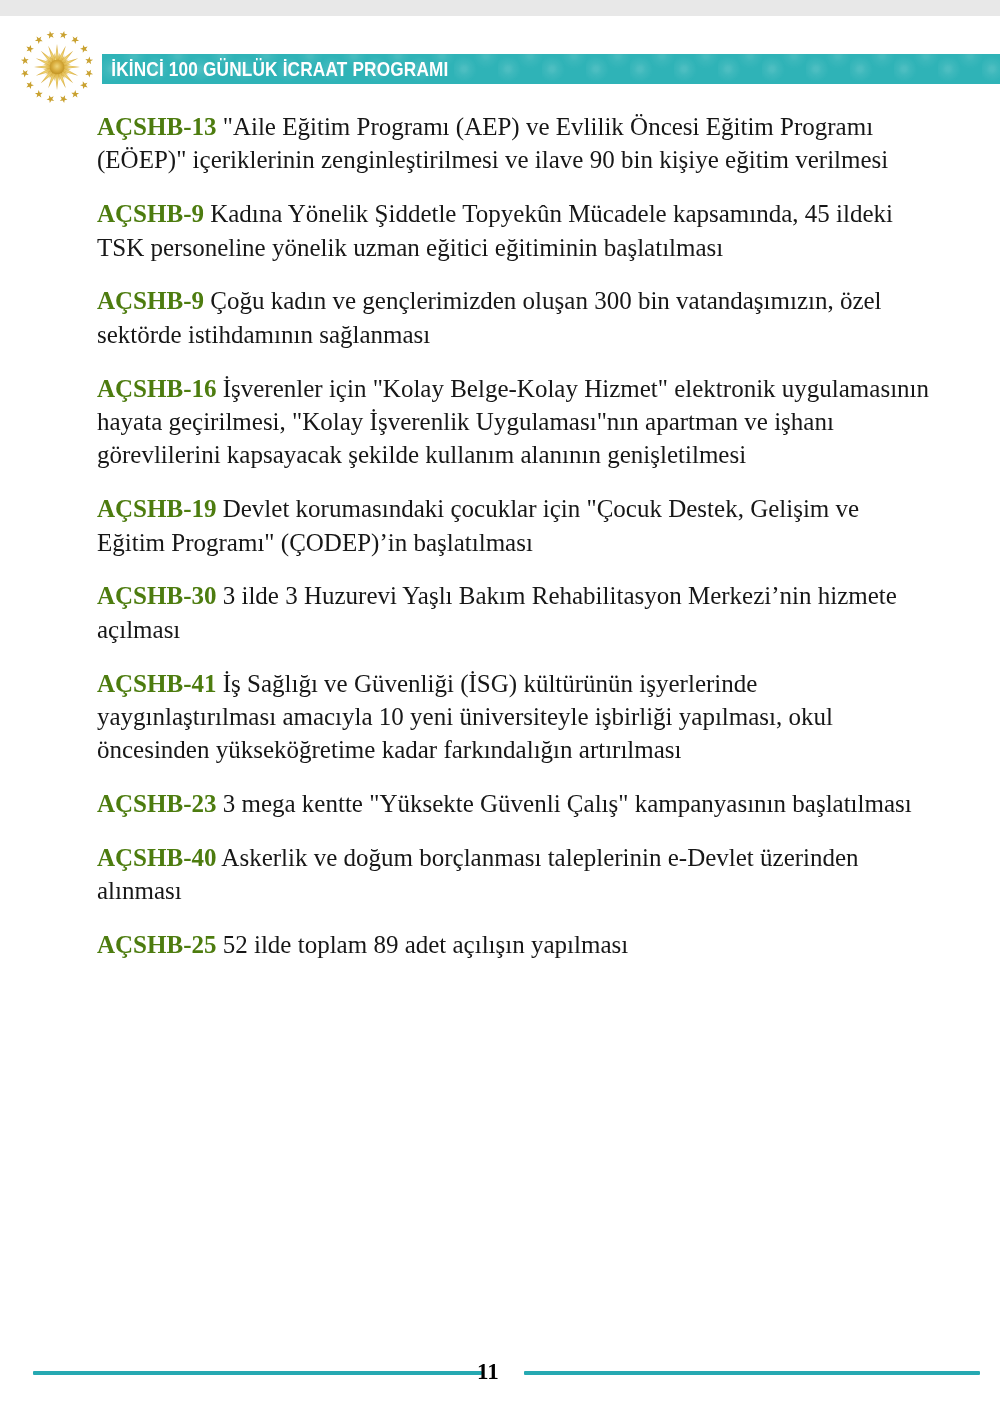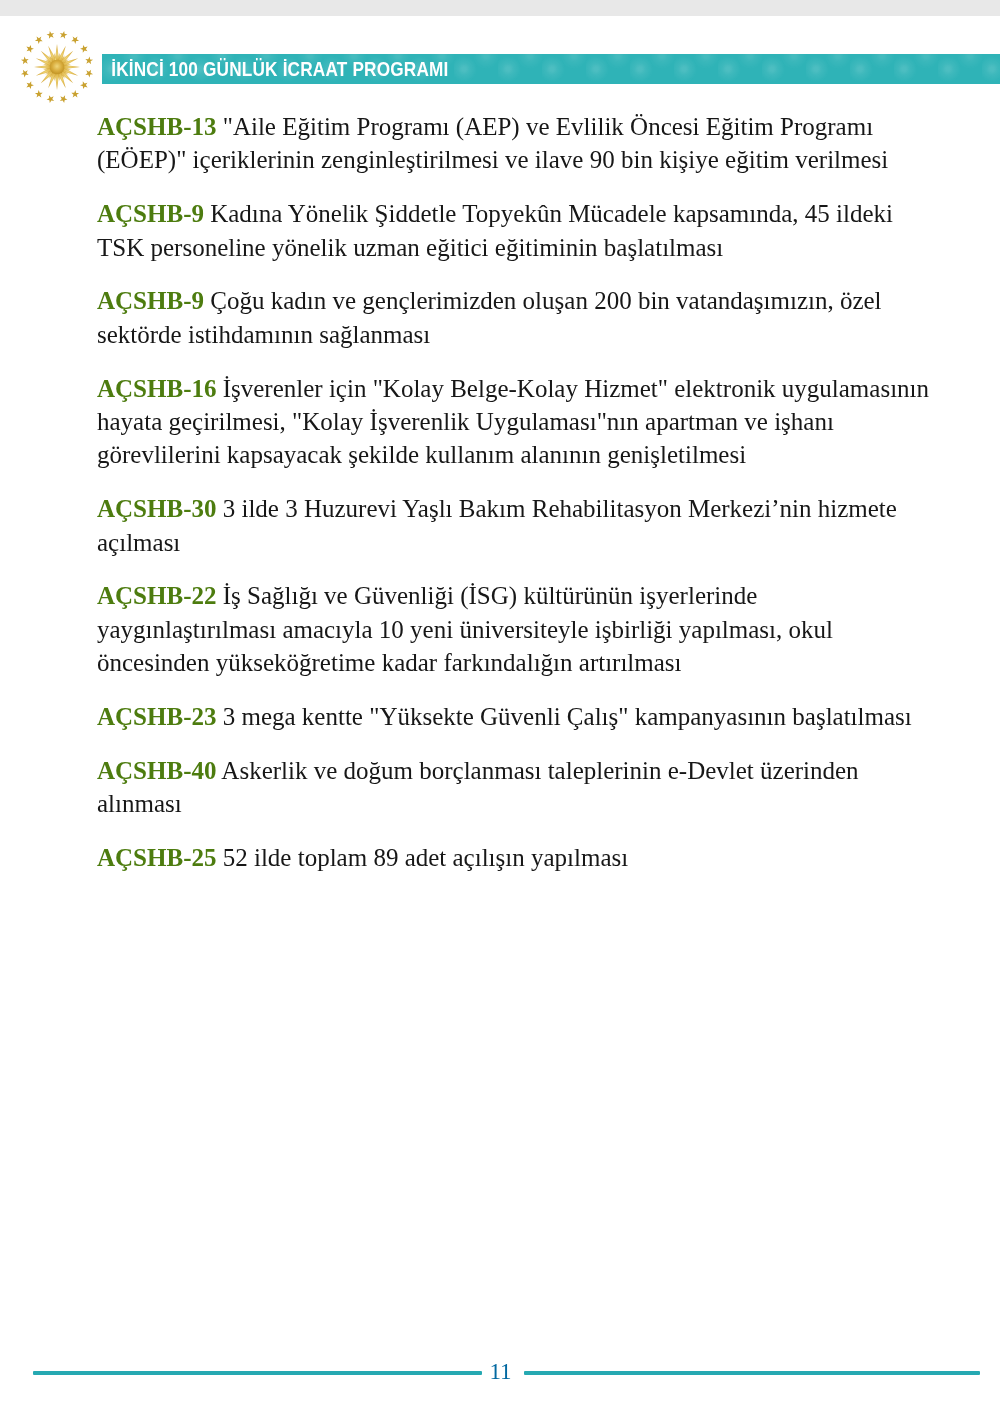--- a/index.html
+++ b/index.html
@@ -43,23 +43,23 @@
   .item{margin:0 0 20.4px 0;}
   .item-code{font-weight:bold;color:#4d7c0f;}
   .item-text{white-space:pre-line;}
 
   
   .footer-rule{position:absolute;top:1355px;height:4px;background:#26A9B2;border-radius:1px;}
   .footer-rule.left{left:33px;width:449px;}
   .footer-rule.right{left:524px;width:456px;}
   .page-number{
     position:absolute;left:477px;top:1343px;width:47px;
-    text-align:center;
+    text-align:left;
     font-family:"Liberation Serif", serif;
-    font-weight:normal;font-size:23px;color:#0369a1;
+    font-weight:bold;font-size:23px;color:#000000;
   }
 </style>
 </head>
 <body>
 
 <div class="page">
 
   <svg class="seal" viewBox="-42 -42 84 84" xmlns="http://www.w3.org/2000/svg" aria-hidden="true">
     <defs>
       <radialGradient id="gold" cx="50%" cy="45%" r="60%">
@@ -110,28 +110,30 @@
 
   <div class="banner">
     <span class="banner-title">İKİNCİ 100 GÜNLÜK İCRAAT PROGRAMI</span>
   </div>
 
   <div class="content">
     <p class="item"><strong class="item-code">AÇSHB-13</strong> <span class="item-text">"Aile Eğitim Programı (AEP) ve Evlilik Öncesi Eğitim Programı
 (EÖEP)" içeriklerinin zenginleştirilmesi ve ilave 90 bin kişiye eğitim verilmesi</span></p>
     <p class="item"><strong class="item-code">AÇSHB-9</strong> <span class="item-text">Kadına Yönelik Şiddetle Topyekûn Mücadele kapsamında, 45 ildeki
 TSK personeline yönelik uzman eğitici eğitiminin başlatılması</span></p>
-    <p class="item"><strong class="item-code">AÇSHB-9</strong> <span class="item-text">Çoğu kadın ve gençlerimizden oluşan 200 bin vatandaşımızın, özel
+    <p class="item"><strong class="item-code">AÇSHB-9</strong> <span class="item-text">Çoğu kadın ve gençlerimizden oluşan 300 bin vatandaşımızın, özel
 sektörde istihdamının sağlanması</span></p>
     <p class="item"><strong class="item-code">AÇSHB-16</strong> <span class="item-text">İşverenler için "Kolay Belge-Kolay Hizmet" elektronik uygulamasının
 hayata geçirilmesi, "Kolay İşverenlik Uygulaması"nın apartman ve işhanı
 görevlilerini kapsayacak şekilde kullanım alanının genişletilmesi</span></p>
+    <p class="item"><strong class="item-code">AÇSHB-19</strong> <span class="item-text">Devlet korumasındaki çocuklar için "Çocuk Destek, Gelişim ve
+Eğitim Programı" (ÇODEP)’in başlatılması</span></p>
     <p class="item"><strong class="item-code">AÇSHB-30</strong> <span class="item-text">3 ilde 3 Huzurevi Yaşlı Bakım Rehabilitasyon Merkezi’nin hizmete
 açılması</span></p>
-    <p class="item"><strong class="item-code">AÇSHB-22</strong> <span class="item-text">İş Sağlığı ve Güvenliği (İSG) kültürünün işyerlerinde
+    <p class="item"><strong class="item-code">AÇSHB-41</strong> <span class="item-text">İş Sağlığı ve Güvenliği (İSG) kültürünün işyerlerinde
 yaygınlaştırılması amacıyla 10 yeni üniversiteyle işbirliği yapılması, okul
 öncesinden yükseköğretime kadar farkındalığın artırılması</span></p>
     <p class="item"><strong class="item-code">AÇSHB-23</strong> <span class="item-text">3 mega kentte "Yüksekte Güvenli Çalış" kampanyasının başlatılması</span></p>
     <p class="item"><strong class="item-code">AÇSHB-40</strong> <span class="item-text">Askerlik ve doğum borçlanması taleplerinin e-Devlet üzerinden
 alınması</span></p>
     <p class="item"><strong class="item-code">AÇSHB-25</strong> <span class="item-text">52 ilde toplam 89 adet açılışın yapılması</span></p>
   </div>
 
   <div class="footer-rule left"></div>
   <div class="page-number">11</div>

